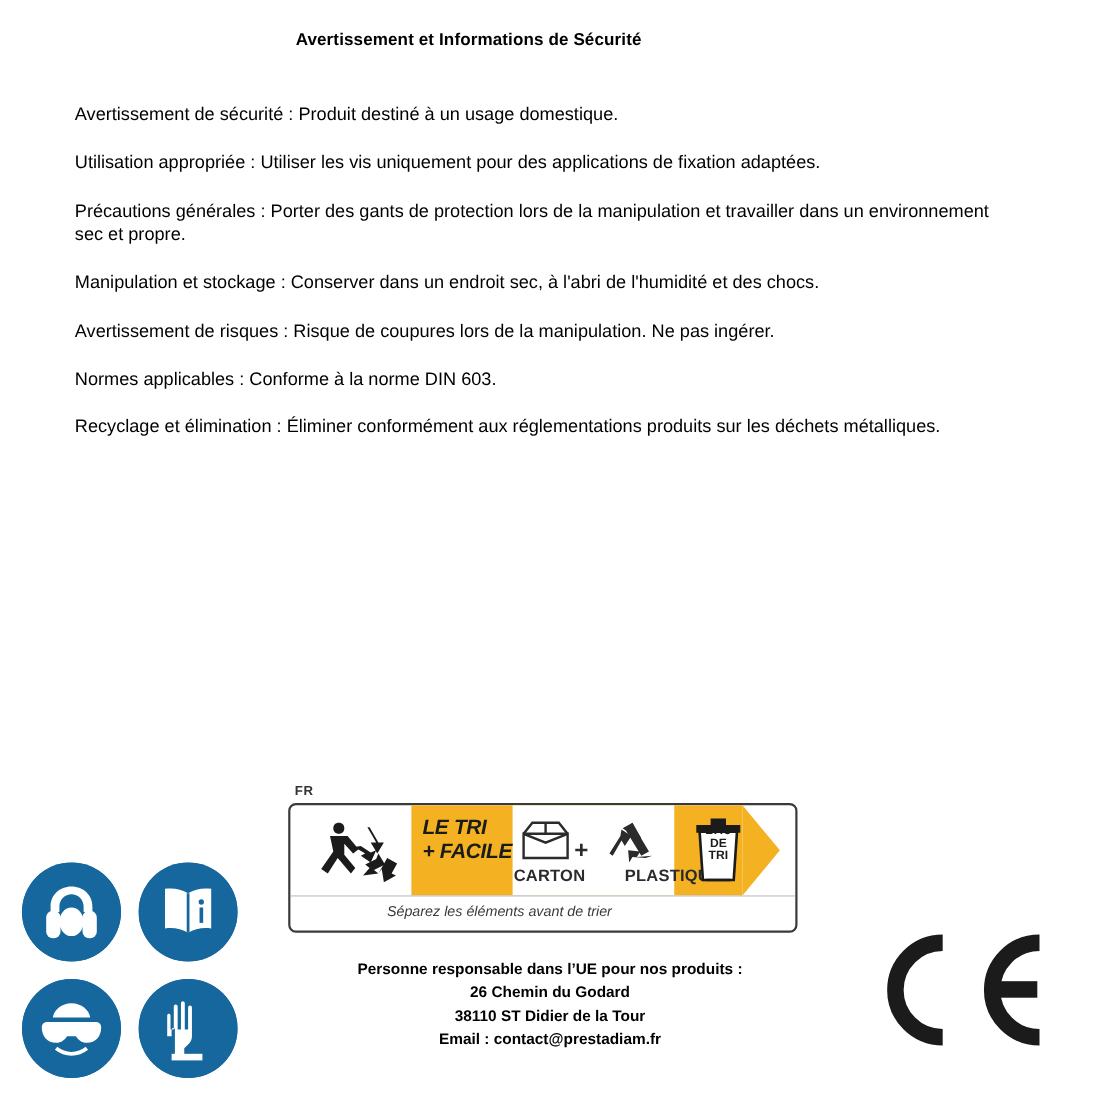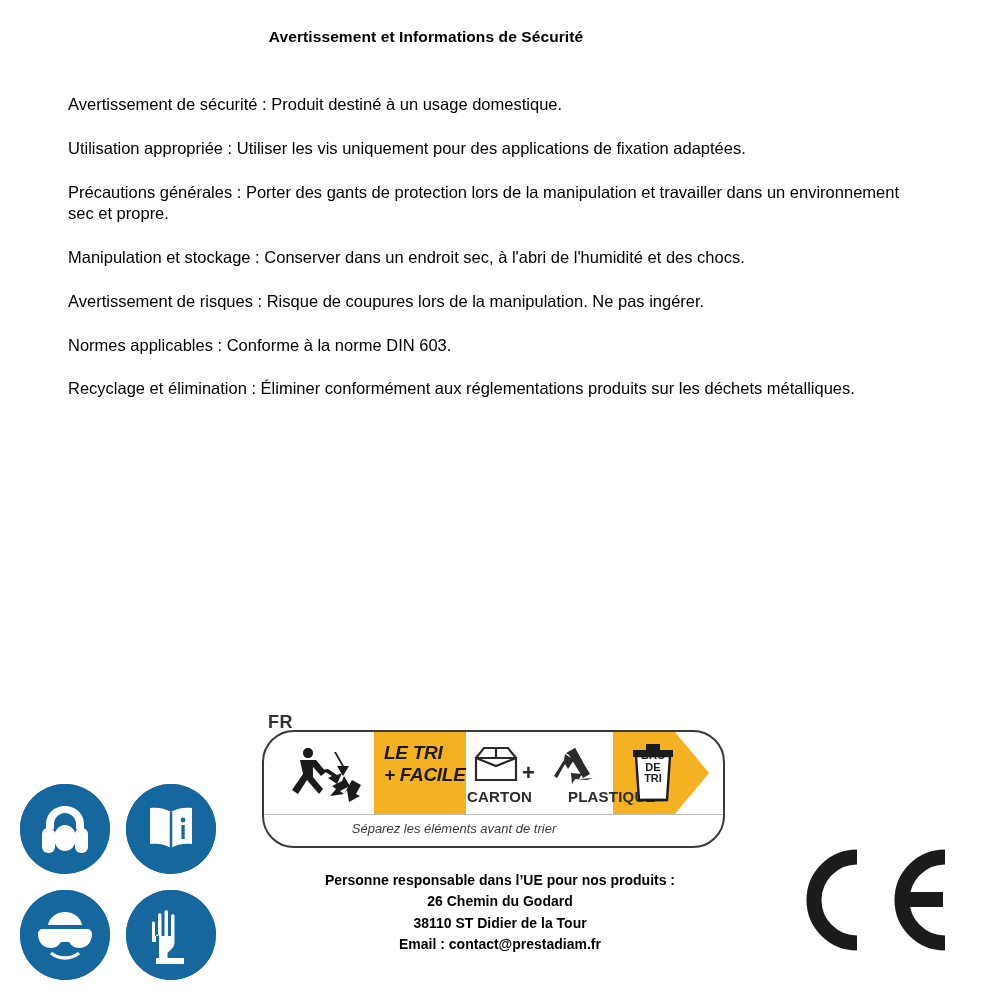--- a/index.html
+++ b/index.html
@@ -69,33 +69,33 @@
     position: absolute;
     left: 262px;
     top: 712px;
     width: 461px;
     height: 135px;
   }
   .tri-fr {
     position: absolute;
     left: 6px;
     top: 0px;
-    font-size: 18px;
+    font-size: 12px;
     font-weight: bold;
     color: #333;
     letter-spacing: 0.5px;
   }
   .tri-box {
     position: absolute;
     left: 0px;
     top: 18px;
     width: 459px;
     height: 114px;
     border: 2px solid #3a3a3a;
-    border-radius: 32px;
+    border-radius: 7px;
     background: #ffffff;
     overflow: hidden;
   }
   .tri-yellow {
     position: absolute;
     left: 110px;
     top: 0px;
     width: 239px;
     height: 82px;
     background: #f4b223;

